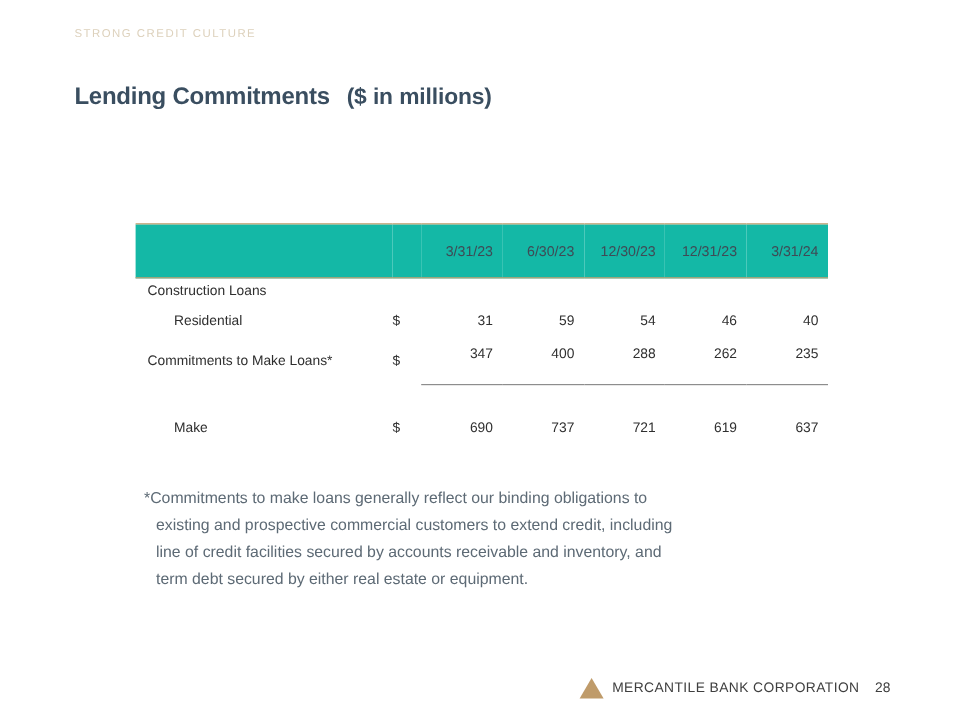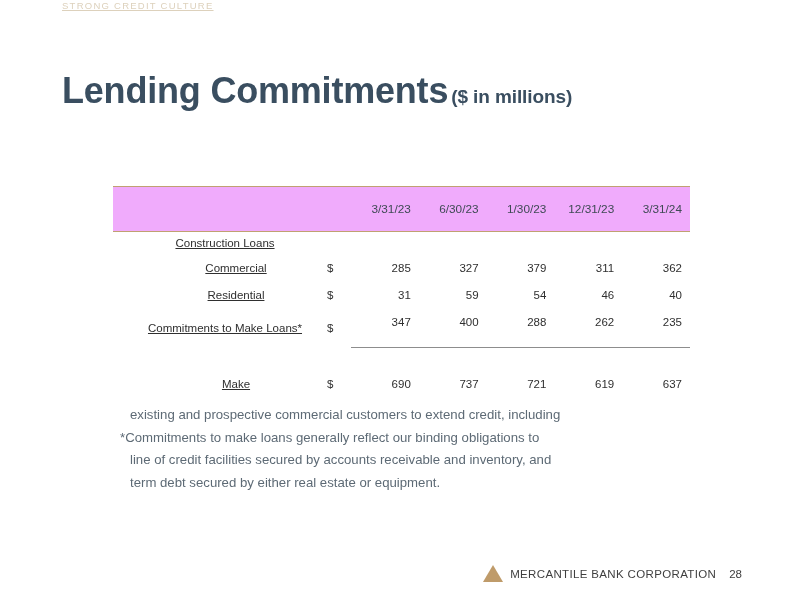--- a/index.html
+++ b/index.html
@@ -17,67 +17,66 @@
     width: 800px;
     height: 604px;
     background: #ffffff;
     overflow: hidden;
   }
 
   
   .eyebrow {
     position: absolute;
     left: 62px;
-    top: 0;
+    top: 23px;
     font-size: 9.5px;
     letter-spacing: 1.25px;
     color: #ddd1bc;
     text-transform: uppercase;
     white-space: nowrap;
-    text-decoration: underline;
   }
 
   
   .title-wrap {
     position: absolute;
     left: 62px;
     top: 70px;
     white-space: nowrap;
     color: #3a4e60;
   }
   .title-main {
-    font-size: 36px;
+    font-size: 20px;
     font-weight: bold;
     letter-spacing: -0.2px;
   }
   .title-sub {
     font-size: 19px;
     font-weight: bold;
     letter-spacing: -0.1px;
-    margin-left: 3px;
+    margin-left: 14px;
   }
 
   
   #table-block {
     position: absolute;
     left: 113px;
     top: 186px;
     width: 577px;
   }
   table.fin {
     border-collapse: collapse;
     width: 100%;
     table-layout: fixed;
   }
   table.fin col.c-label  { width: 214px; }
   table.fin col.c-dollar { width: 24px; }
   table.fin col.c-num    { width: 67.8px; }
 
   thead tr.head-row {
-    background: #f0abfc;
+    background: #14b8a6;
   }
   thead th {
     font-weight: normal;
     font-size: 11.8px;
     color: #3f4a55;
     padding: 0;
     height: 44px;
     vertical-align: middle;
     border-top: 1.6px solid #c0a172;
     border-bottom: 1.6px solid #c0a172;
@@ -93,24 +92,23 @@
   }
 
   tbody td {
     font-size: 11.5px;
     color: #2f2f2f;
     padding: 0;
     height: 27px;
     vertical-align: middle;
   }
   td.lbl {
-    text-align: center;
+    text-align: left;
     padding-left: 10px;
     white-space: nowrap;
-    text-decoration: underline;
   }
   td.lbl.indent { padding-left: 32px; }
   td.dollar {
     text-align: left;
     font-size: 11.5px;
     color: #2f2f2f;
   }
   td.num {
     text-align: right;
     padding-right: 8px;
@@ -190,46 +188,37 @@
           <col class="c-num">
           <col class="c-num">
           <col class="c-num">
       </colgroup>
       <thead>
         <tr class="head-row">
           <th class="h-label"></th>
           <th class="h-dollar"></th>
           <th class="h-num">3/31/23</th>
           <th class="h-num">6/30/23</th>
-          <th class="h-num">1/30/23</th>
+          <th class="h-num">12/30/23</th>
           <th class="h-num">12/31/23</th>
           <th class="h-num">3/31/24</th>
         </tr>
       </thead>
       <tbody>
 
         <tr class="section-row">
           <td class="lbl">Construction Loans</td>
           <td class="dollar"></td>
           <td class="num"></td>
           <td class="num"></td>
           <td class="num"></td>
           <td class="num"></td>
           <td class="num"></td>
         </tr>
 
-        <tr class="row-commercial">
-          <td class="lbl indent">Commercial</td>
-          <td class="dollar">$</td>
-          <td class="num">285</td>
-          <td class="num">327</td>
-          <td class="num">379</td>
-          <td class="num">311</td>
-          <td class="num">362</td>
-        </tr>
 
         <tr class="row-residential">
           <td class="lbl indent">Residential</td>
           <td class="dollar">$</td>
           <td class="num">31</td>
           <td class="num">59</td>
           <td class="num">54</td>
           <td class="num">46</td>
           <td class="num">40</td>
         </tr>
@@ -262,22 +251,22 @@
           <td class="num">721</td>
           <td class="num">619</td>
           <td class="num">637</td>
         </tr>
 
       </tbody>
     </table>
   </div>
 
   <div class="footnote">
+    <span class="fn-line">*Commitments to make loans generally reflect our binding obligations to</span>
     <span class="fn-line cont">existing and prospective commercial customers to extend credit, including</span>
-    <span class="fn-line">*Commitments to make loans generally reflect our binding obligations to</span>
     <span class="fn-line cont">line of credit facilities secured by accounts receivable and inventory, and</span>
     <span class="fn-line cont">term debt secured by either real estate or equipment.</span>
   </div>
 
   <div class="footer">
     <span class="tri"></span>
     <span class="footer-name">MERCANTILE BANK CORPORATION</span>
     <span class="footer-page">28</span>
   </div>
 

